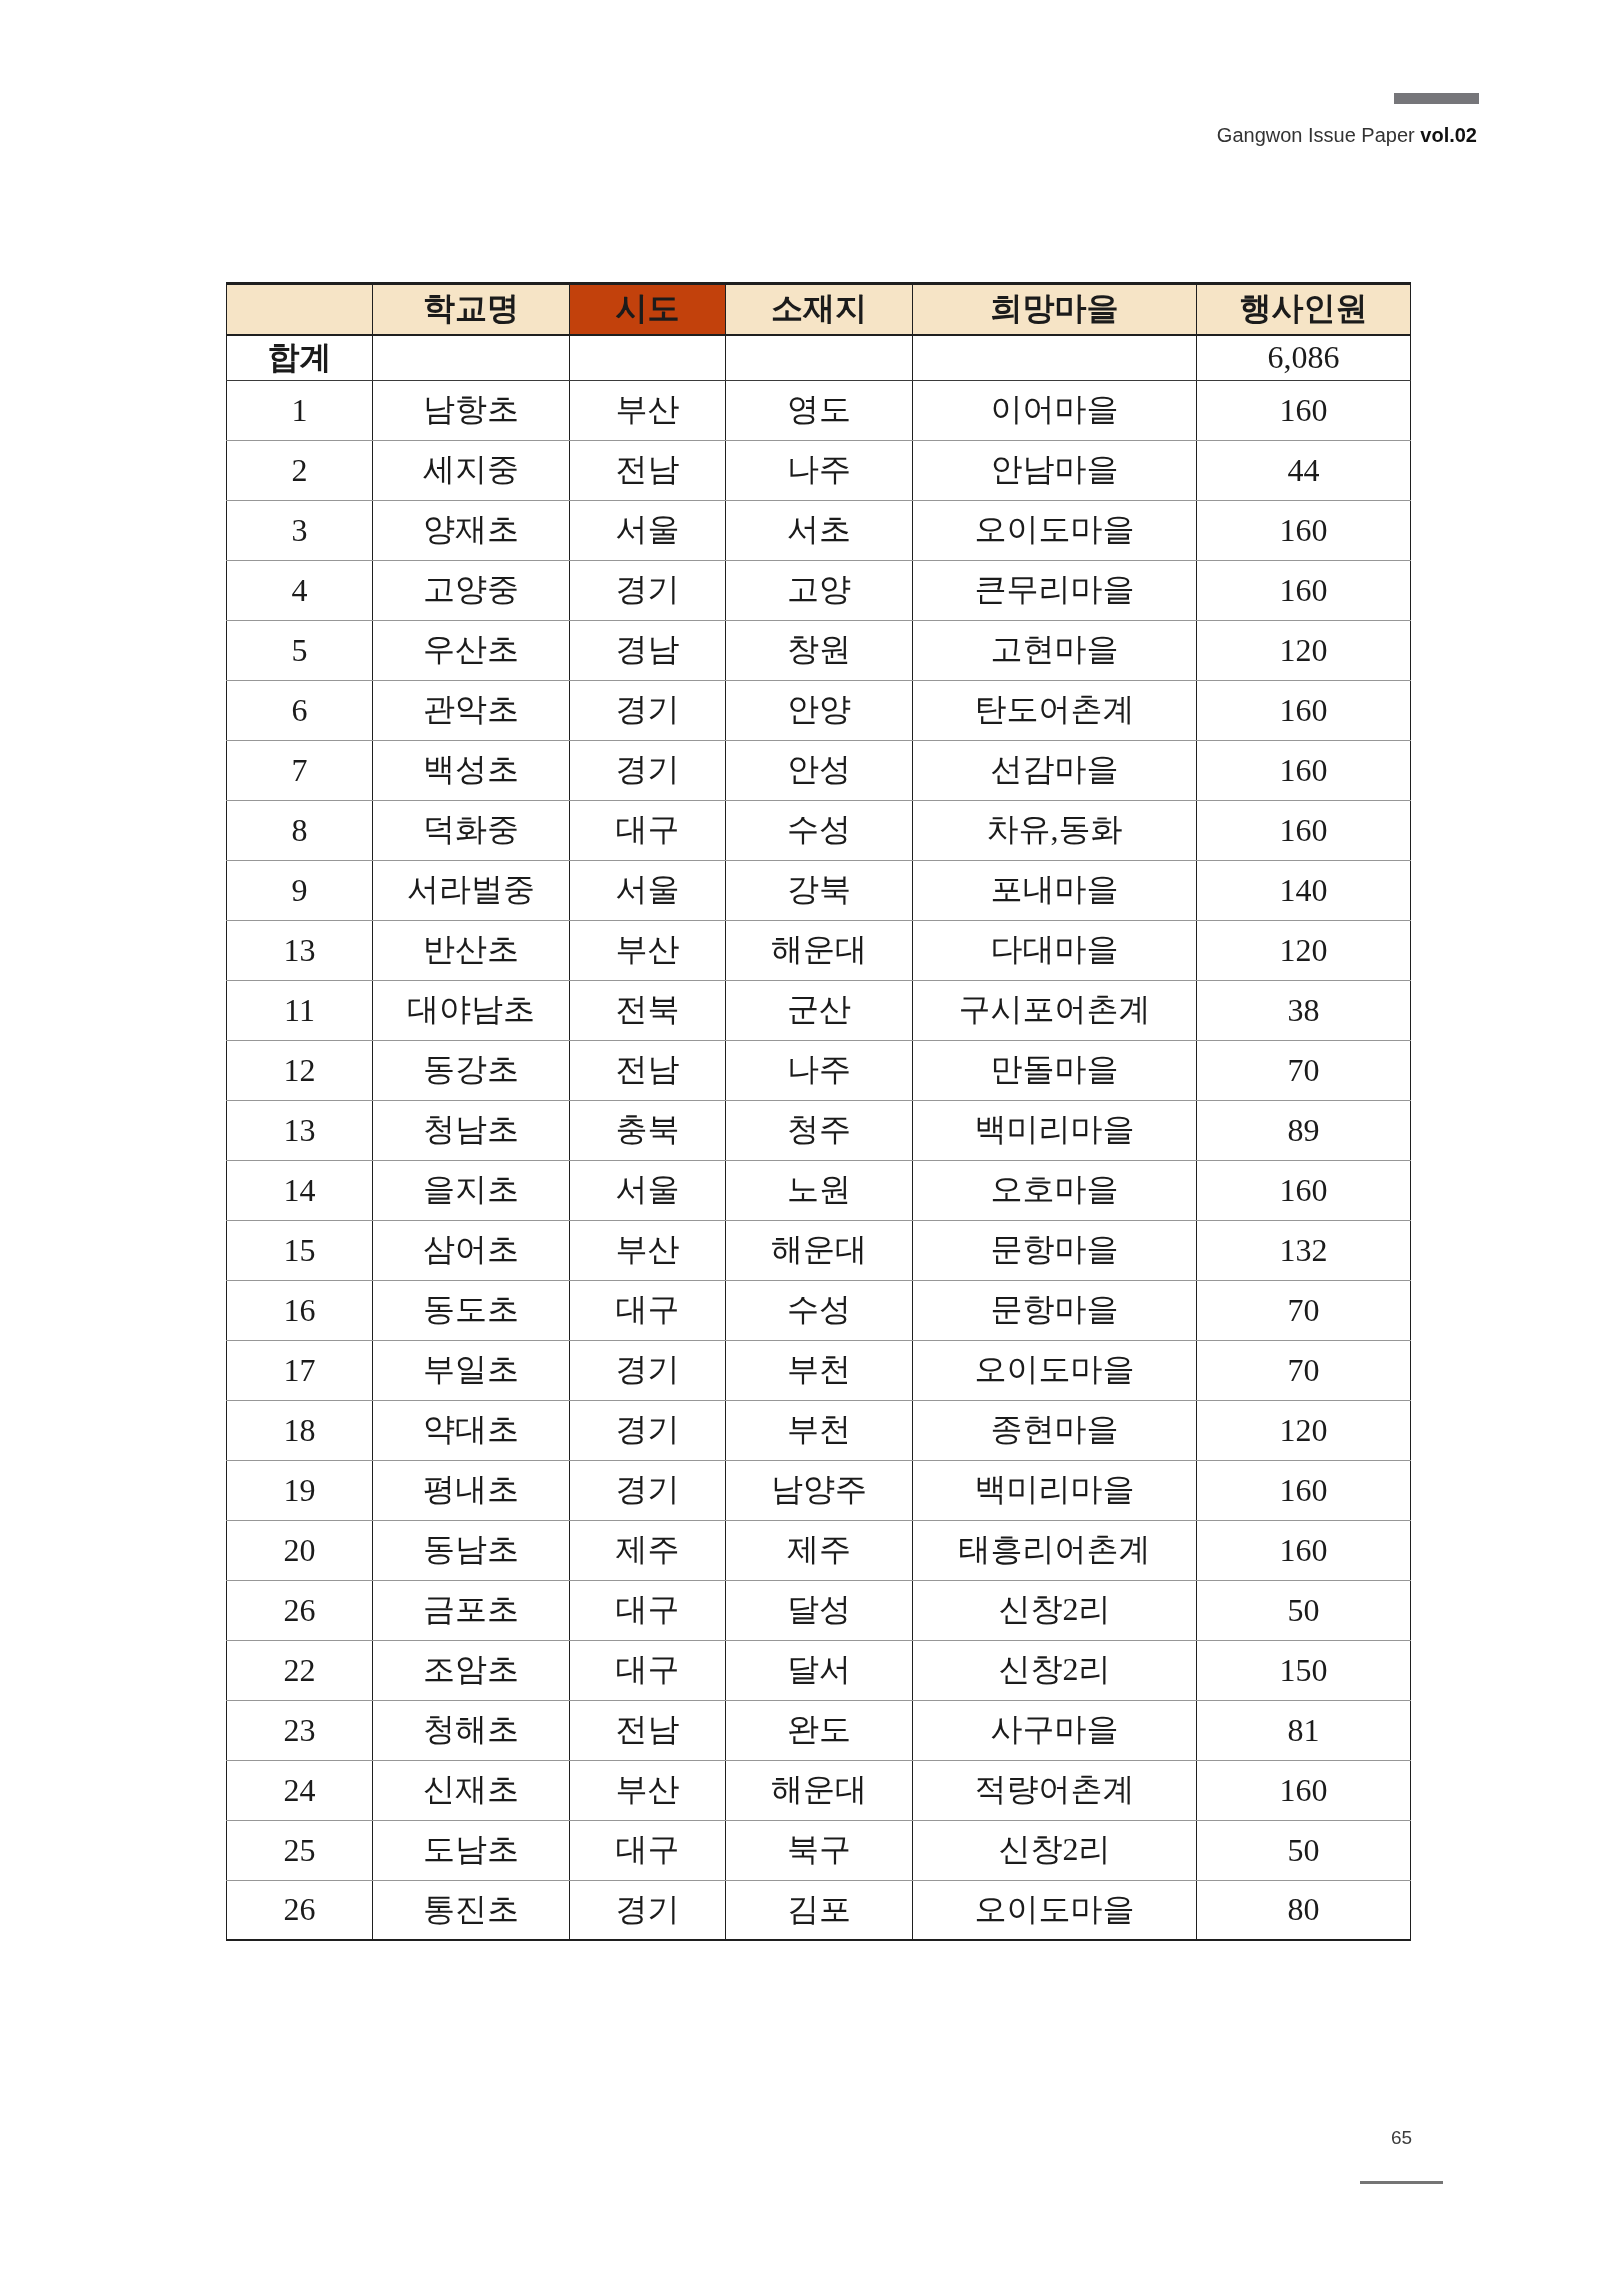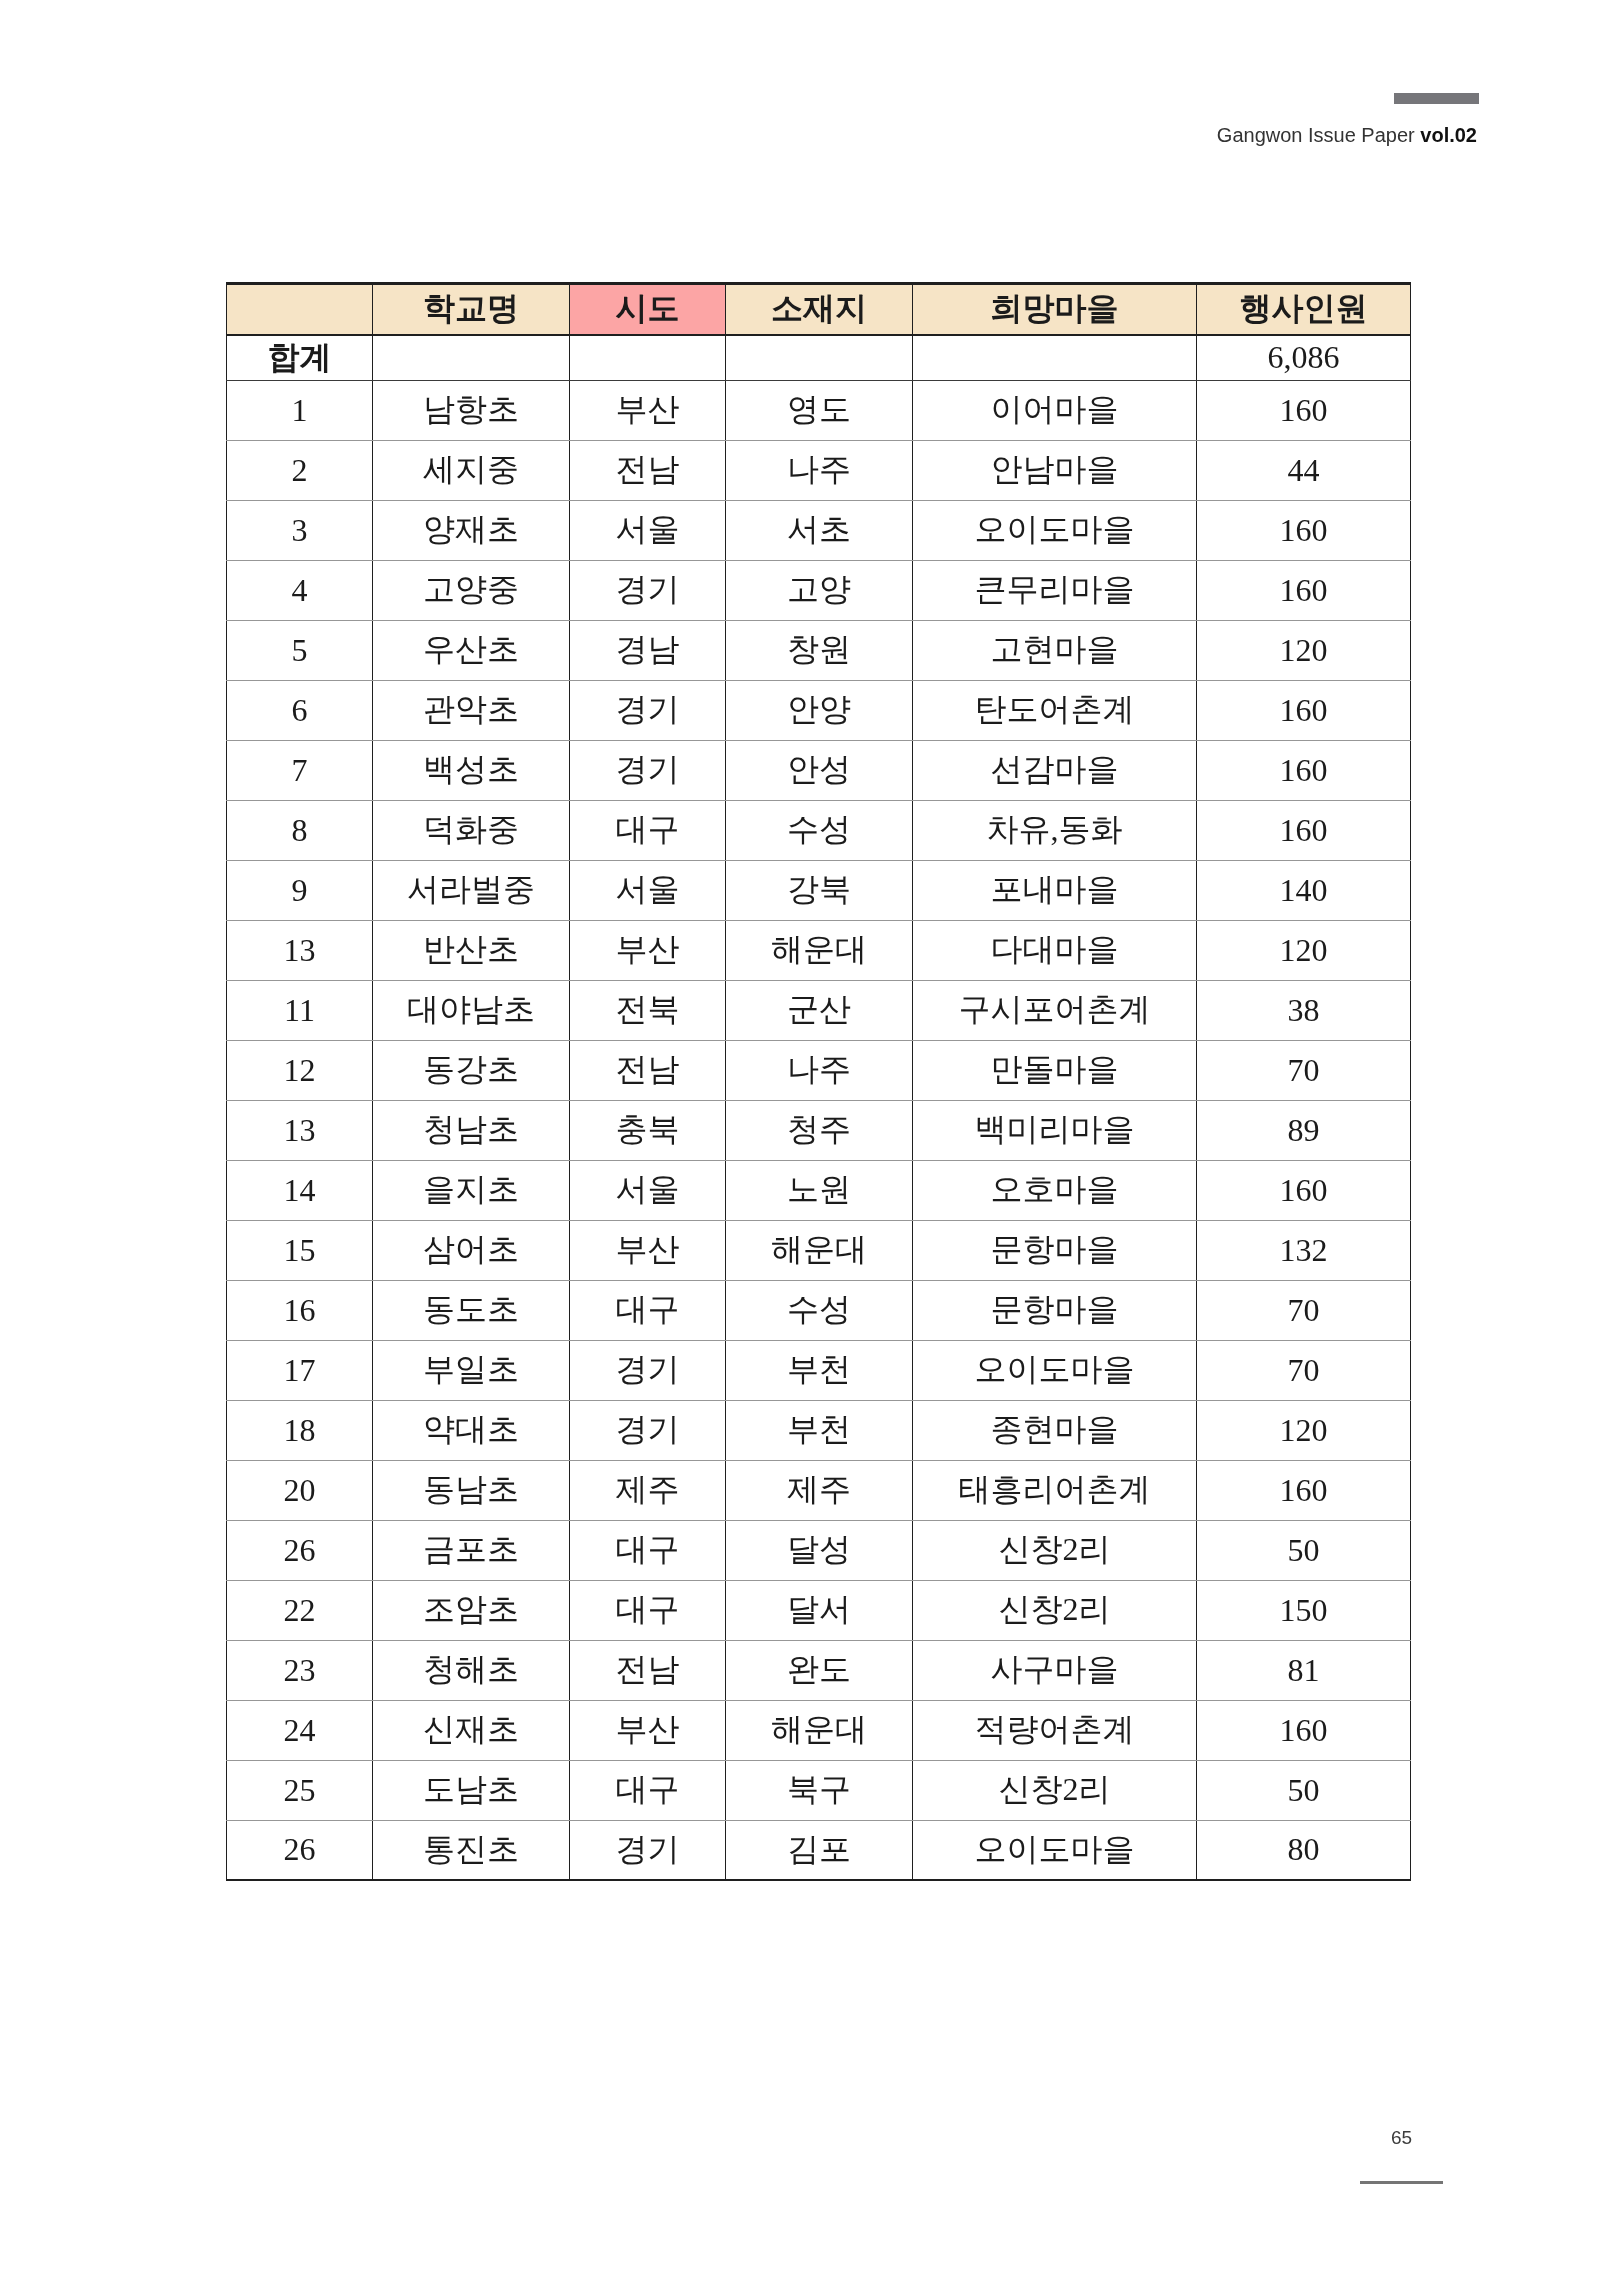--- a/index.html
+++ b/index.html
@@ -136,21 +136,21 @@
         <col style="width:197px">
         <col style="width:156px">
         <col style="width:187px">
         <col style="width:284px">
         <col style="width:214px">
       </colgroup>
       <thead>
         <tr class="header-row">
           <th style="background: rgb(246, 228, 198);"></th>
           <th style="background: rgb(246, 228, 198);">학교명</th>
-          <th style="background: #fca5a5;">시도</th>
+          <th style="background: #c2410c;">시도</th>
           <th style="background: rgb(246, 228, 198);">소재지</th>
           <th style="background: rgb(246, 228, 198);">희망마을</th>
           <th style="background: rgb(246, 228, 198);">행사인원</th>
         </tr>
       </thead>
       <tbody>
         <tr class="total-row">
           <td class="total-label">합계</td>
           <td></td>
           <td></td>
@@ -298,20 +298,28 @@
           </tr>
           <tr>
             <td>18</td>
             <td>약대초</td>
             <td>경기</td>
             <td>부천</td>
             <td>종현마을</td>
             <td>120</td>
           </tr>
           <tr>
+            <td>19</td>
+            <td>평내초</td>
+            <td>경기</td>
+            <td>남양주</td>
+            <td>백미리마을</td>
+            <td>160</td>
+          </tr>
+          <tr>
             <td>20</td>
             <td>동남초</td>
             <td>제주</td>
             <td>제주</td>
             <td>태흥리어촌계</td>
             <td>160</td>
           </tr>
           <tr>
             <td>26</td>
             <td>금포초</td>

